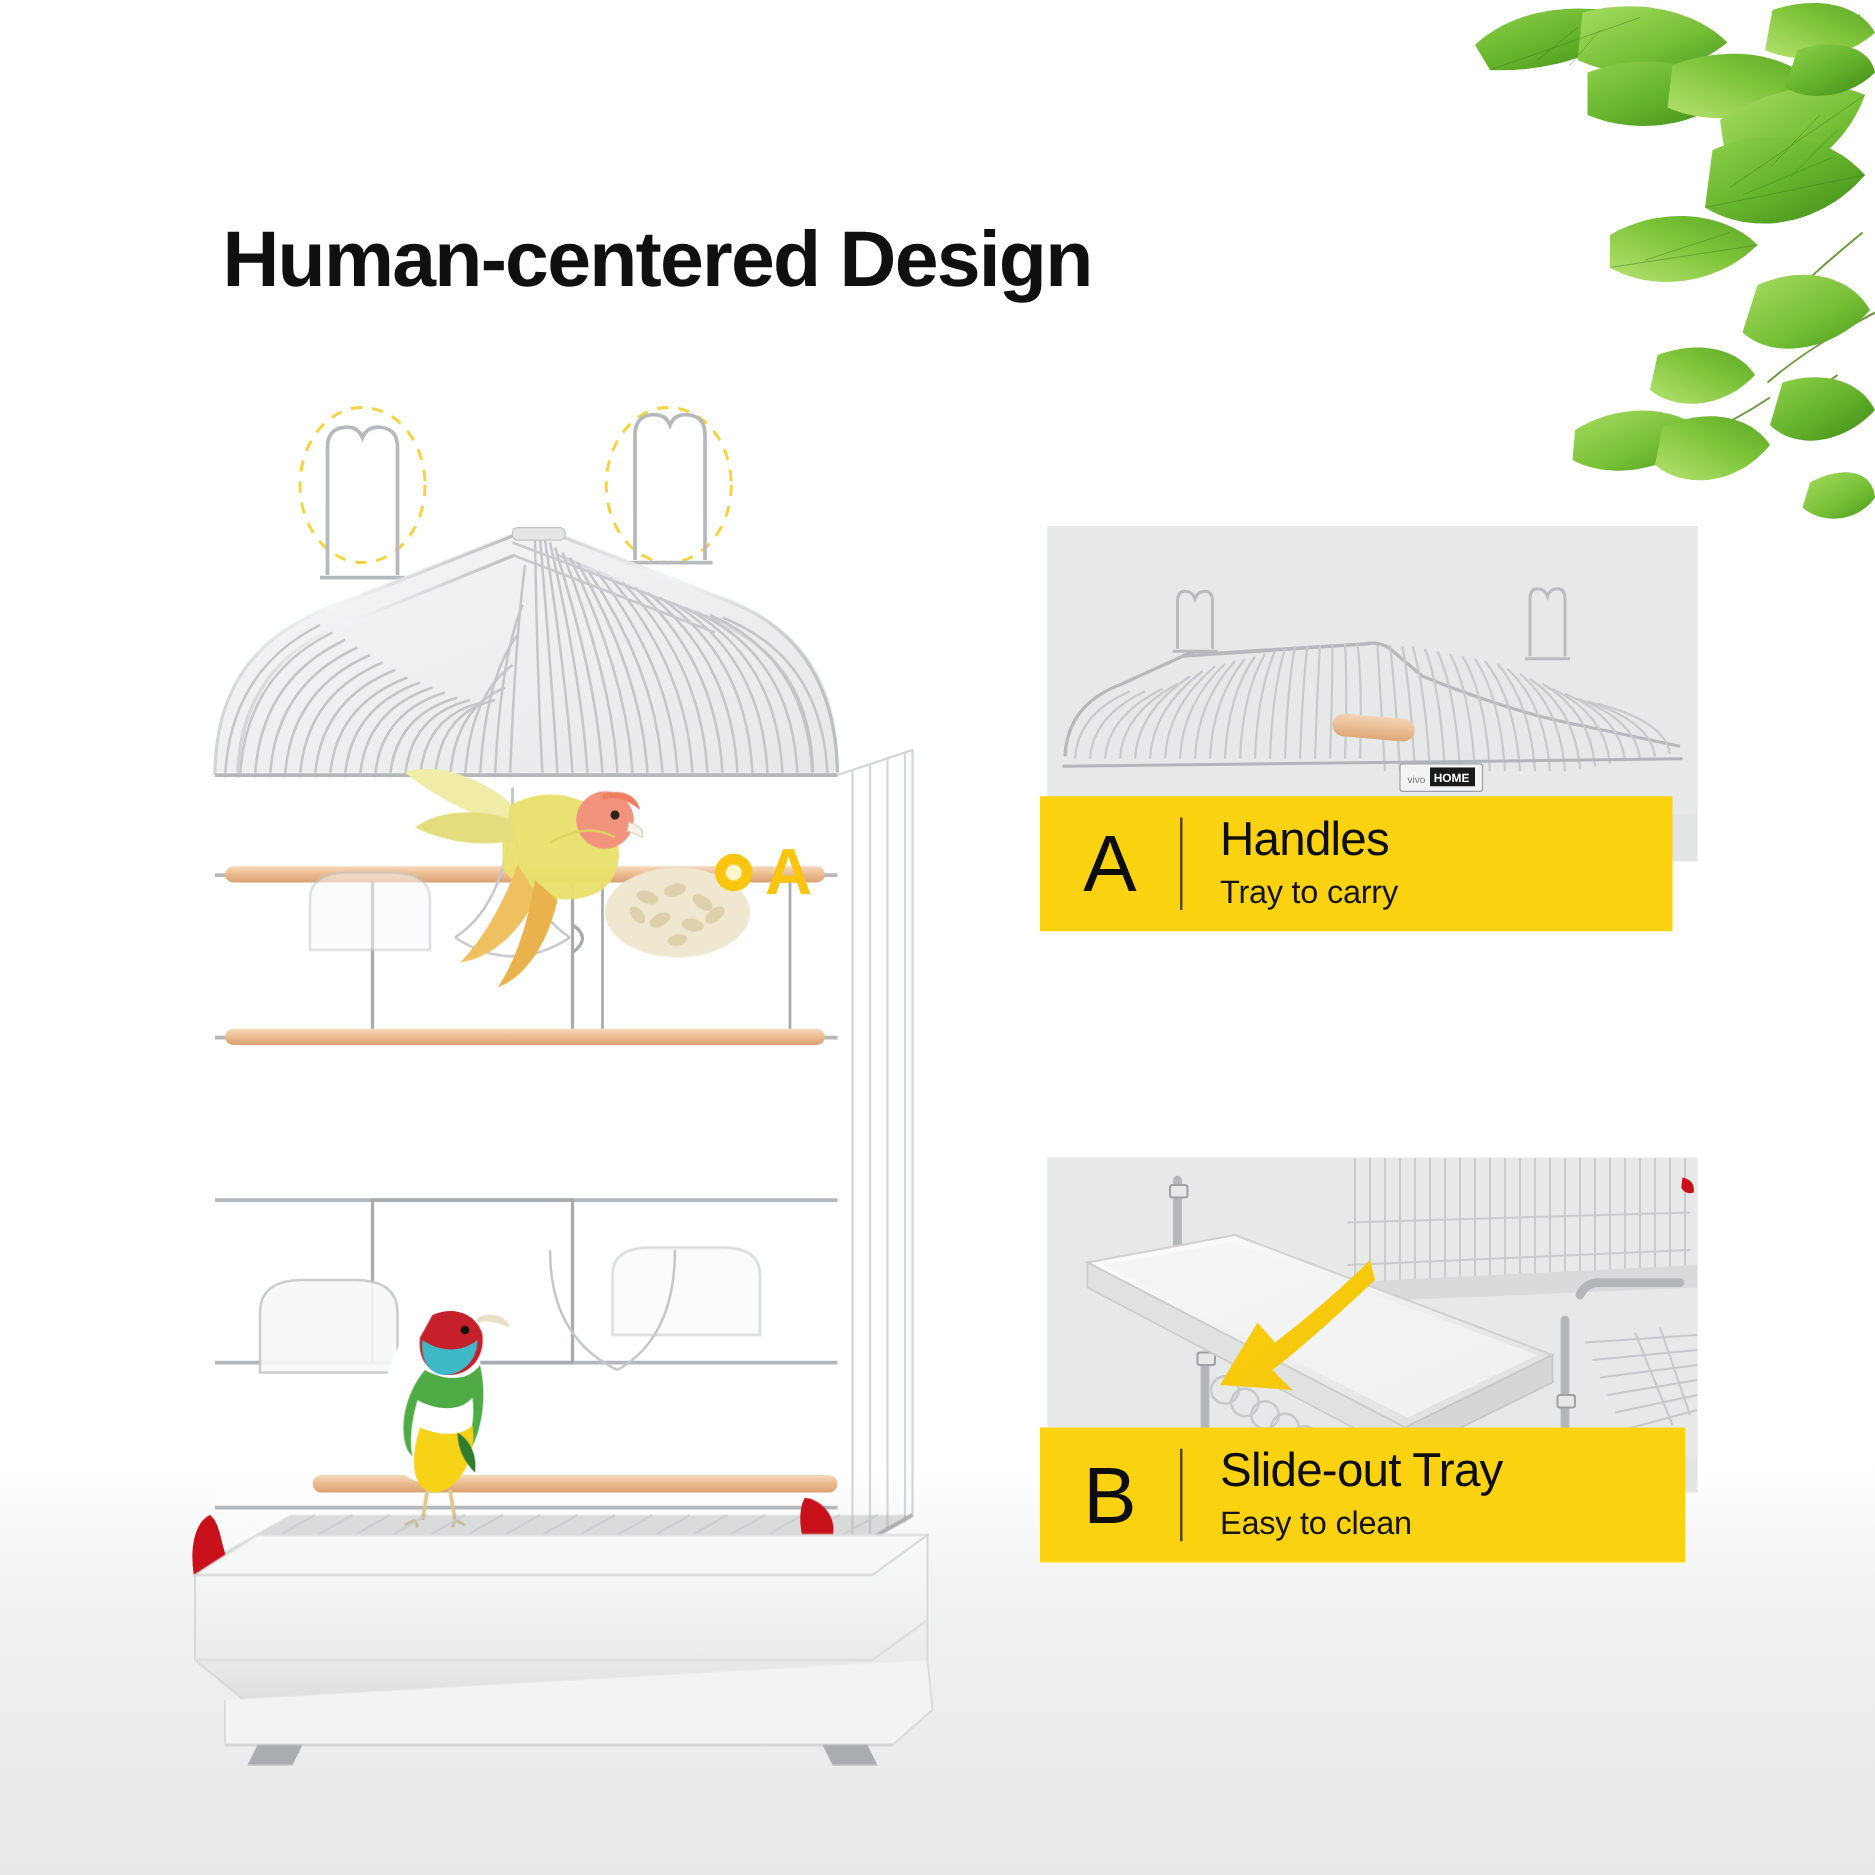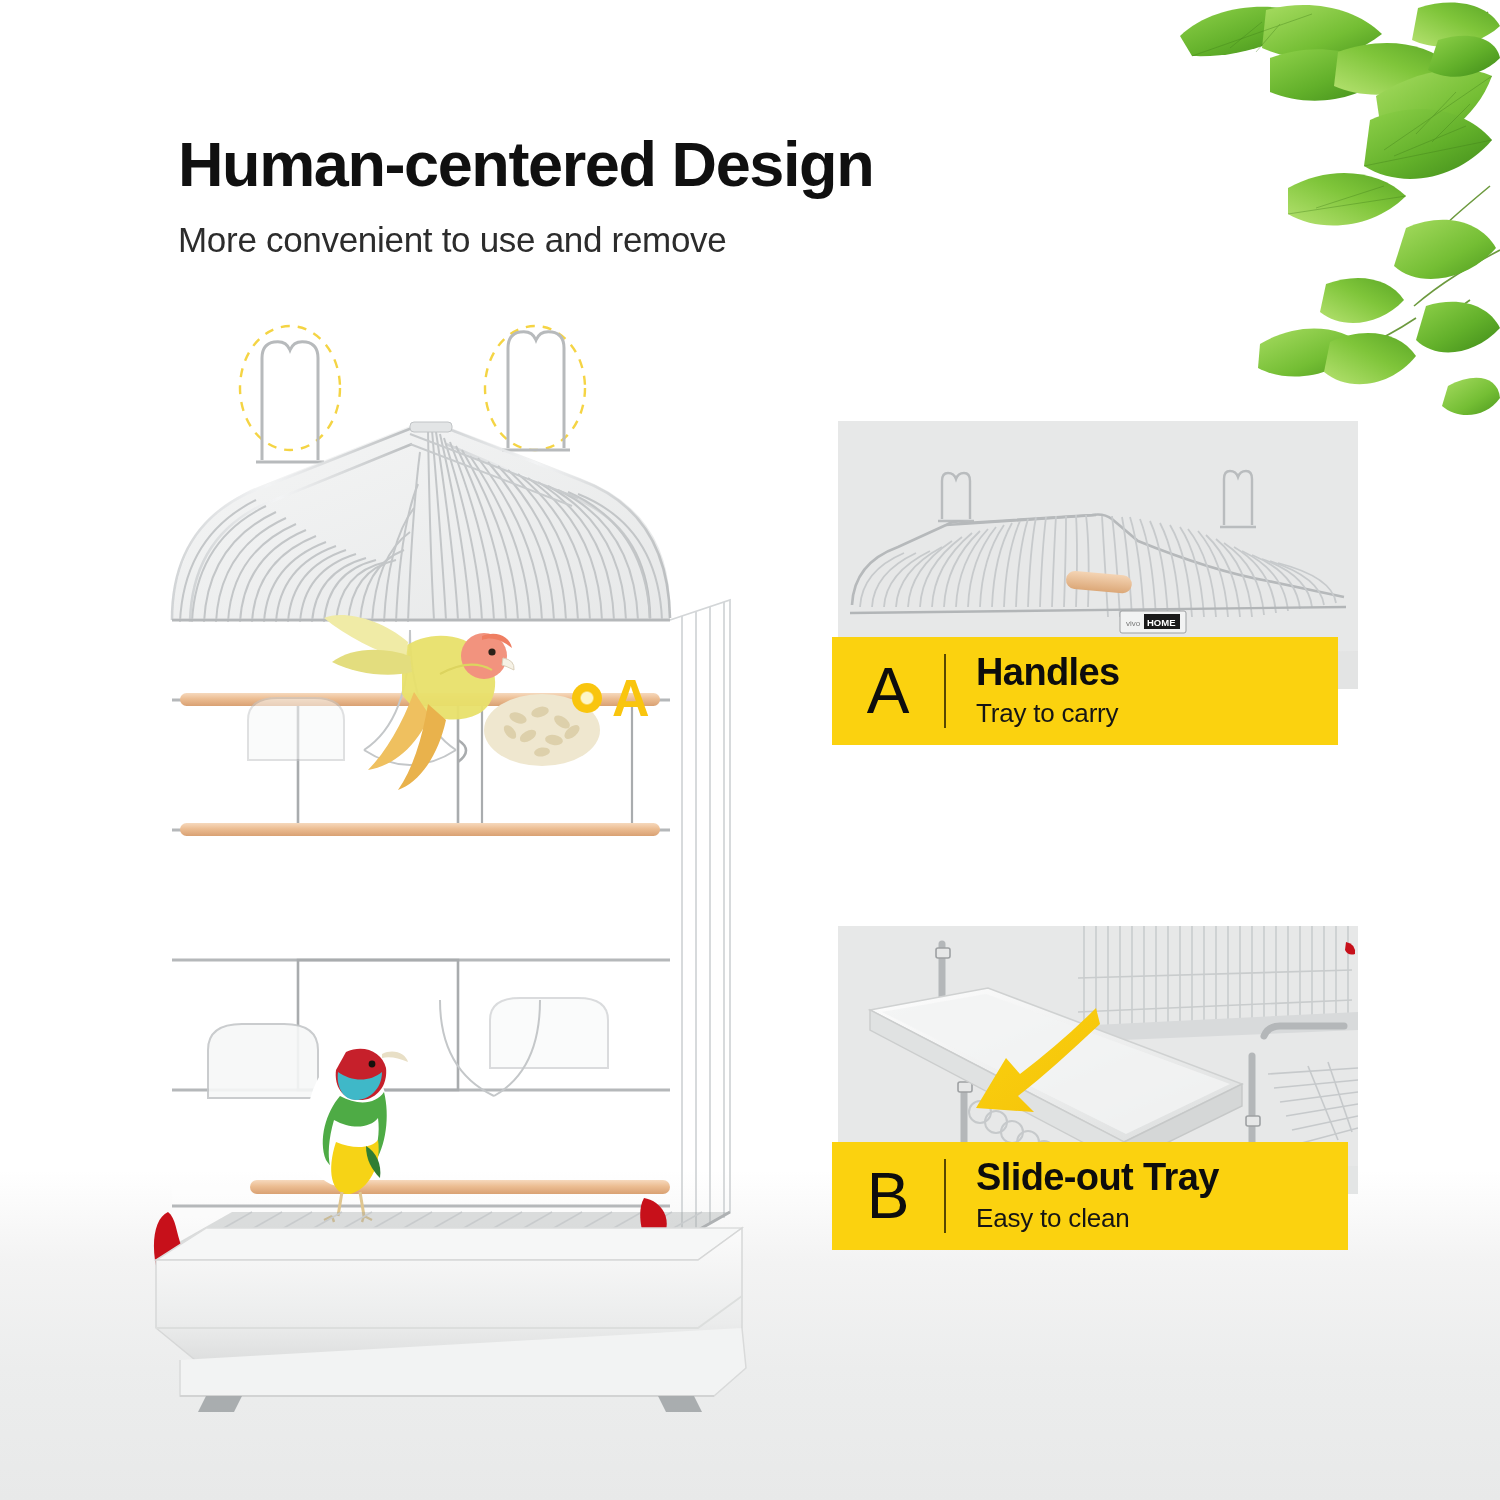--- a/index.html
+++ b/index.html
@@ -14,21 +14,21 @@
   
   .floor {
     position:absolute; left:0; bottom:0; width:1500px; height:330px;
     background:linear-gradient(180deg,#ffffff 0%,#f3f3f3 28%,#eceded 60%,#e8e9e9 100%);
   }
 
   
   .header { position:absolute; left:178px; top:132px; width:1000px; }
   .title {
     font-size:63px; font-weight:700; letter-spacing:-1.4px;
-    color:#101010; line-height:1.04;
+    color:#101010; line-height:1.04;margin-top:44px;
   }
   .subtitle {
     margin-top:22px; font-size:35px; font-weight:400;
     color:#2c2c2c; letter-spacing:-0.3px;
   }
 
   
   .leaves { position:absolute; right:0; top:0; width:330px; height:420px; pointer-events:none; }
   .leaves svg { display:block; width:100%; height:100%; }
 
@@ -65,36 +65,35 @@
     display:flex; align-items:center; z-index:5;
   }
   #card-b .banner { width:516px; }
   .banner .badge-letter {
     width:112px; text-align:center;
     font-size:64px; font-weight:400; color:#0d0d0d; line-height:1;
   }
   .banner .divider { width:2px; height:74px; background:#3a3000; opacity:.85; }
   .banner .texts { padding-left:30px; }
   .banner .bt {
-    font-size:38px; font-weight:700; color:#0d0d0d;
+    font-size:38px; font-weight:400; color:#0d0d0d;
     letter-spacing:-0.6px; line-height:1.05;
   }
   .banner .bs {
     font-size:26px; font-weight:400; color:#151515;
     margin-top:5px; letter-spacing:-0.2px;
   }
 </style>
 </head>
 <body>
 
 <div class="floor"></div>
 
 <div class="header">
   <div class="title">Human-centered Design</div>
-  <div class="subtitle">More convenient to use and remove</div>
 </div>
 
 <div class="leaves">
   <svg viewBox="0 0 330 420" xmlns="http://www.w3.org/2000/svg">
     <defs>
       <linearGradient id="lg1" x1="0" y1="0" x2="1" y2="1">
         <stop offset="0%" stop-color="#8FD14A"></stop>
           <stop offset="55%" stop-color="#62B02A"></stop>
           <stop offset="100%" stop-color="#3F8A19"></stop>
       </linearGradient>

